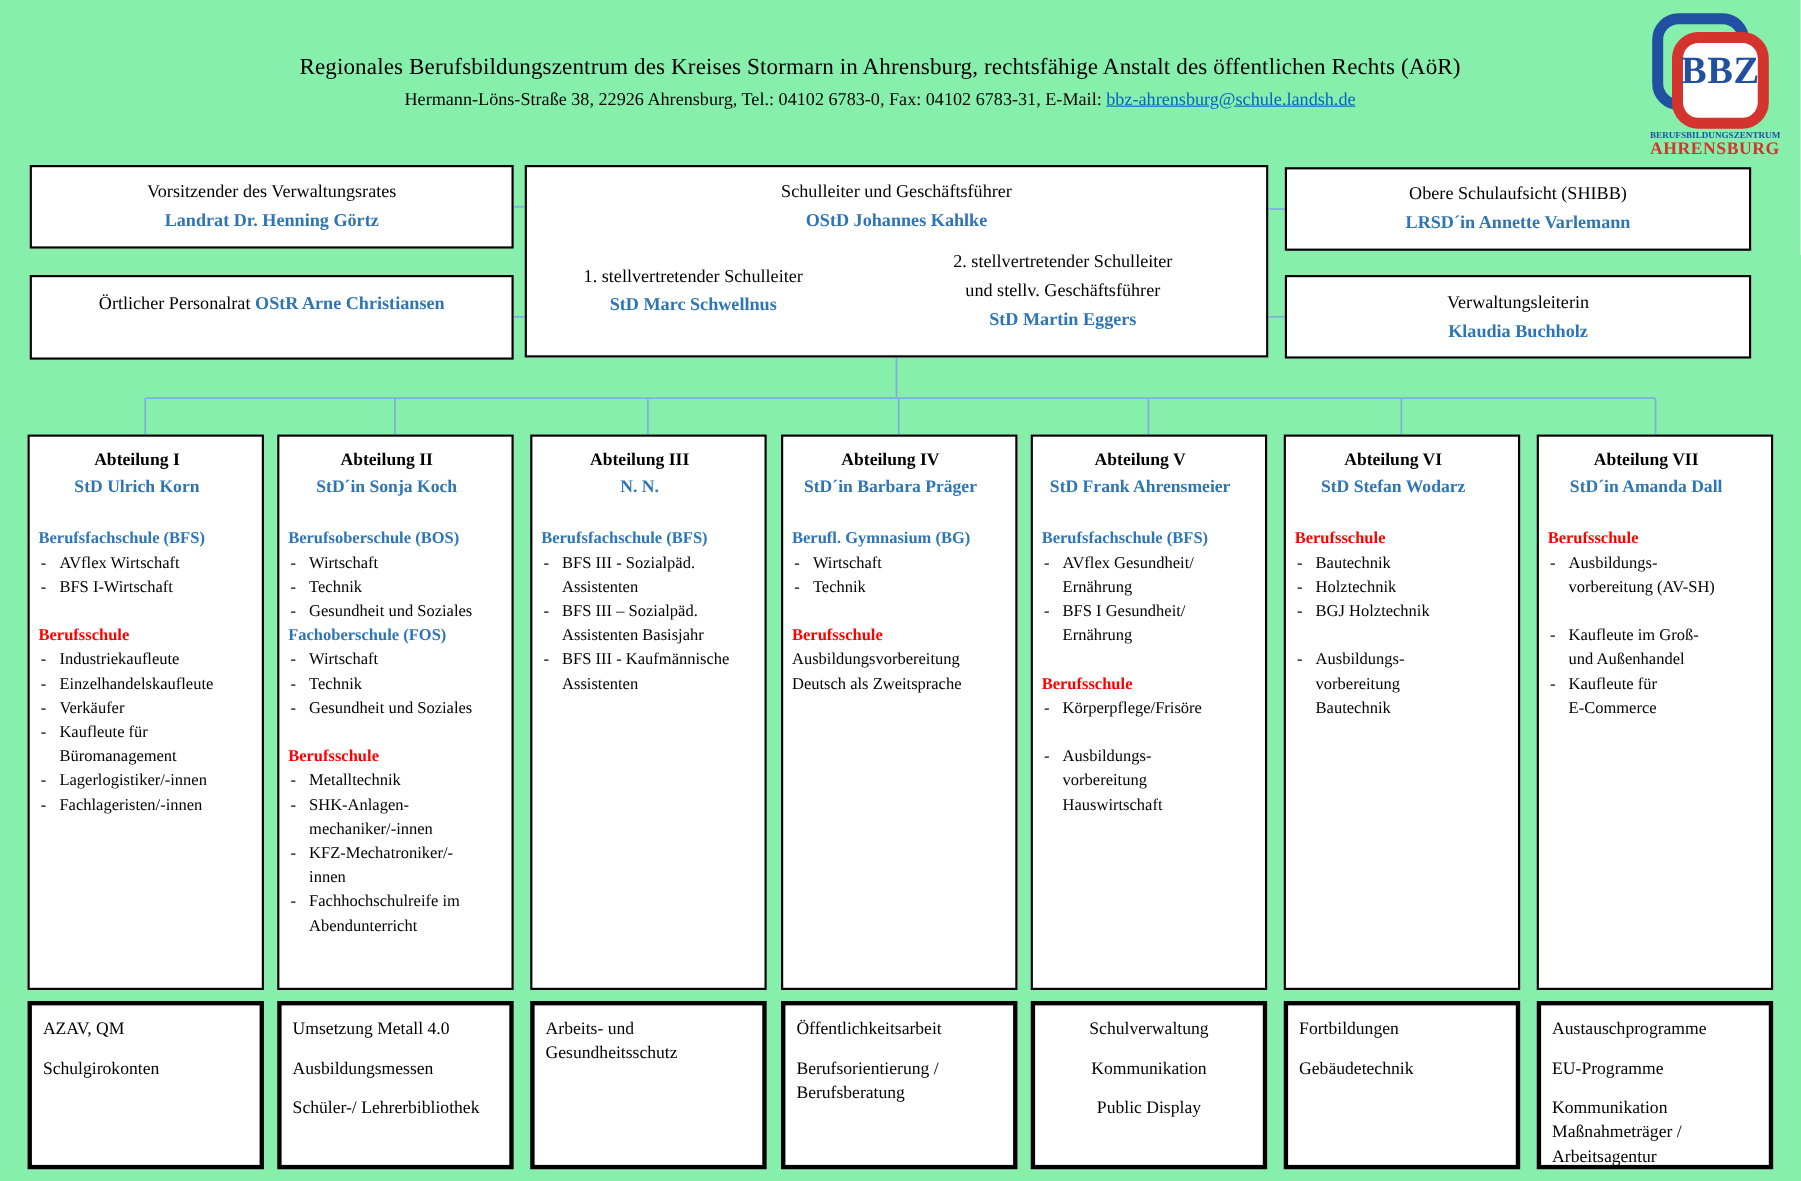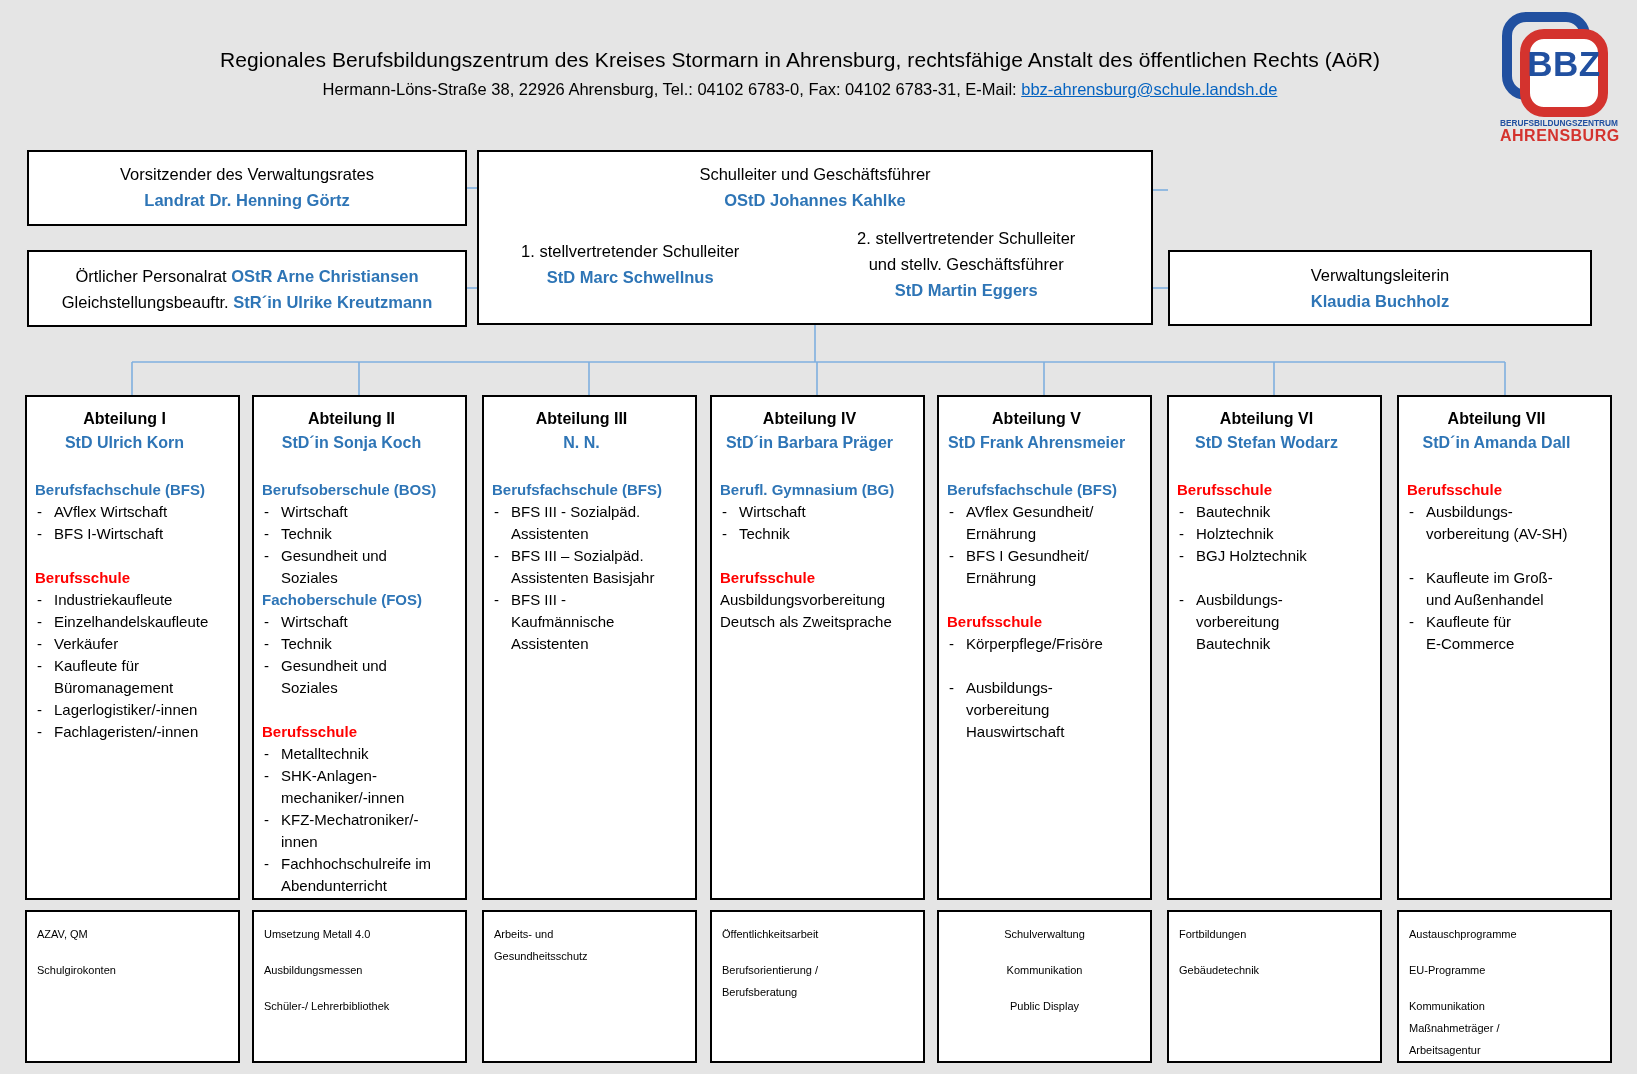--- a/index.html
+++ b/index.html
@@ -6,21 +6,21 @@
     --blue:#2E75B6;
     --red:#FF0000;
     --link:#0563C1;
     --conn:#7FAFDF;
     --logoblue:#2150A0;
     --logored:#D4332E;
   }
   *{box-sizing:border-box;}
   html,body{margin:0;padding:0;background:#fff;}
   body{font-family:"Liberation Sans",sans-serif;color:#000;}
-  .page{position:relative;width:1637px;height:1074px;background:#e5e5e5;overflow:hidden;}
+  .page{position:relative;width:1637px;height:1074px;background:#86efac;overflow:hidden;font-family:Liberation Serif, serif;}
 
   
   .header-title{position:absolute;top:48px;left:0;width:1600px;text-align:center;font-size:21px;letter-spacing:0.1px;}
   .header-address{position:absolute;top:80px;left:0;width:1600px;text-align:center;font-size:16.5px;}
   a.email{color:var(--link);text-decoration:underline;cursor:pointer;}
 
   
   .logo{position:absolute;left:1500px;top:8px;width:112px;height:140px;}
   .sq{position:absolute;width:88px;height:88px;border-radius:24px;}
   .sq-blue{left:2px;top:4px;border:10px solid var(--logoblue);}
@@ -57,22 +57,22 @@
   .sec-head.gapb{margin-top:22px;}
   .sec-head.blue{color:var(--blue);}
   .sec-head.red{color:var(--red);}
   .item{display:flex;}
   .item.gap{margin-top:22px;}
   .item .dash{flex:none;width:19px;padding-left:2px;}
   .item .itext{white-space:pre-line;}
   .item-plain{white-space:pre-line;}
 
   
-  .task-box{position:absolute;top:910px;width:215px;height:153px;border:2px solid #000000;background:#fff;
-    padding:11px 10px 0 10px;font-size:11px;line-height:22px;}
+  .task-box{position:absolute;top:910px;width:215px;height:153px;border:4px solid #000000;background:#fff;
+    padding:11px 10px 0 10px;font-size:16px;line-height:22px;}
   .task{margin-bottom:14px;white-space:pre-line;}
 </style>
 </head>
 <body>
 
 <div class="page" id="page">
 
   <div class="header-title">Regionales Berufsbildungszentrum des Kreises Stormarn in Ahrensburg, rechtsfähige Anstalt des öffentlichen Rechts (AöR)</div>
   <div class="header-address"><span>Hermann-Löns-Straße 38, 22926 Ahrensburg, Tel.: 04102 6783-0, Fax: 04102 6783-31, E-Mail: </span><a class="email" href="#">bbz-ahrensburg@schule.landsh.de</a></div>
 
@@ -100,39 +100,42 @@
     <line x1="1505" y1="362" x2="1505" y2="396"></line>
   </svg>
 
   <div class="mbox box-chairman">
     <div>Vorsitzender des Verwaltungsrates</div>
     <div class="mname">Landrat Dr. Henning Görtz</div>
   </div>
 
   <div class="mbox box-staff">
     <div><span>Örtlicher Personalrat </span><span class="mname-inline">OStR Arne Christiansen</span></div>
-    <div><span>Gleichstellungsbeauftr. </span><span class="mname-inline">StR´in Ulrike Kreutzmann</span></div>
   </div>
 
   <div class="mbox box-principal">
     <div>Schulleiter und Geschäftsführer</div>
     <div class="mname">OStD Johannes Kahlke</div>
     <div class="deputies">
       <div class="deputy-1">
         <div class="pre">1. stellvertretender Schulleiter</div>
         <div class="mname">StD Marc Schwellnus</div>
       </div>
       <div class="deputy-2">
         <div class="pre">2. stellvertretender Schulleiter
 und stellv. Geschäftsführer</div>
         <div class="mname">StD Martin Eggers</div>
       </div>
     </div>
   </div>
 
+  <div class="mbox box-supervision">
+    <div>Obere Schulaufsicht (SHIBB)</div>
+    <div class="mname">LRSD´in Annette Varlemann</div>
+  </div>
 
   <div class="mbox box-admin">
     <div>Verwaltungsleiterin</div>
     <div class="mname">Klaudia Buchholz</div>
   </div>
 
 <div class="dept-box" style="left: 25px;">
       <div class="dept-title">Abteilung I</div>
       <div class="dept-head">StD Ulrich Korn</div>
       <div class="sec-head blue">Berufsfachschule (BFS)</div>

